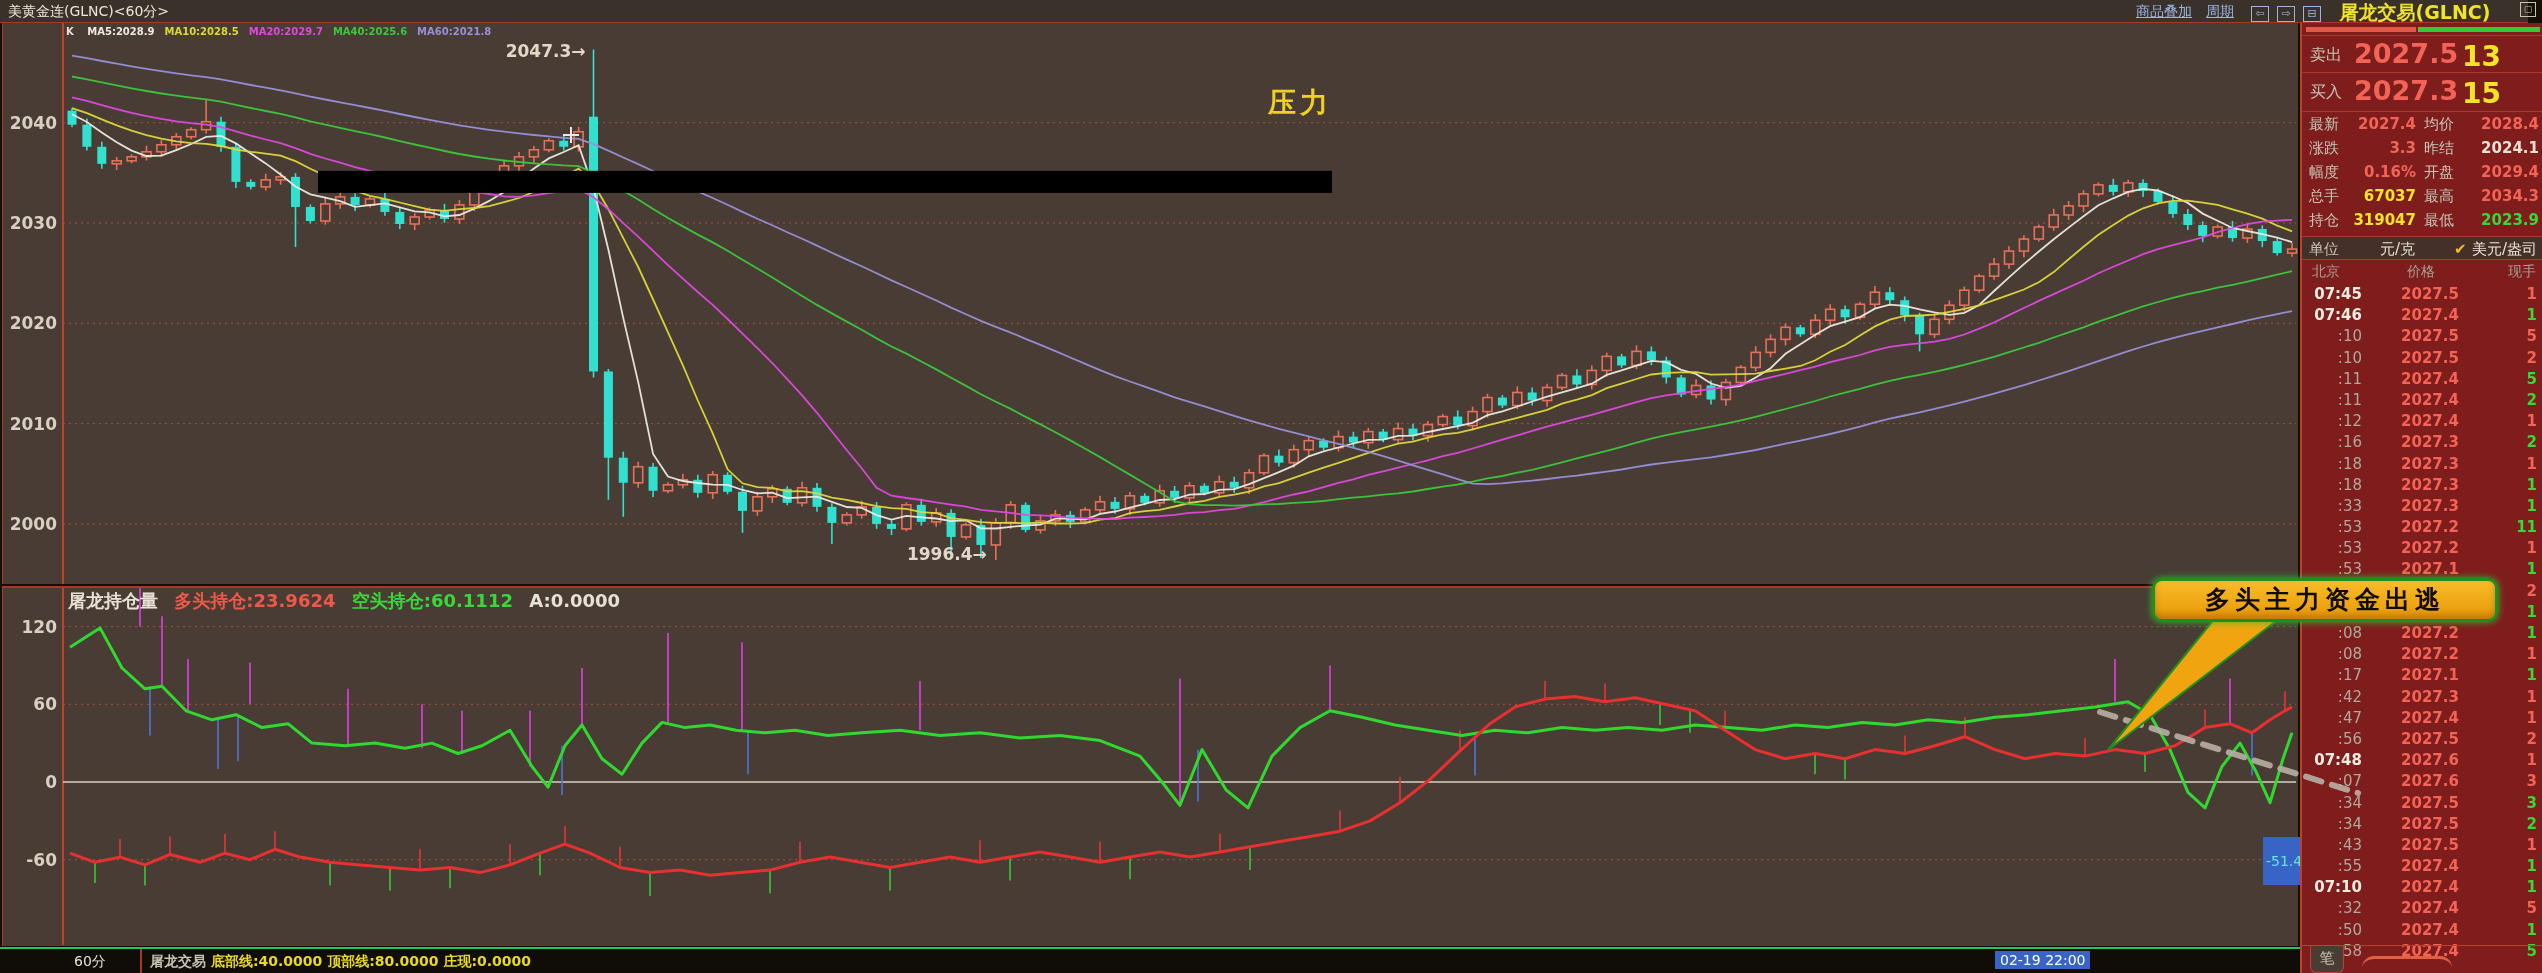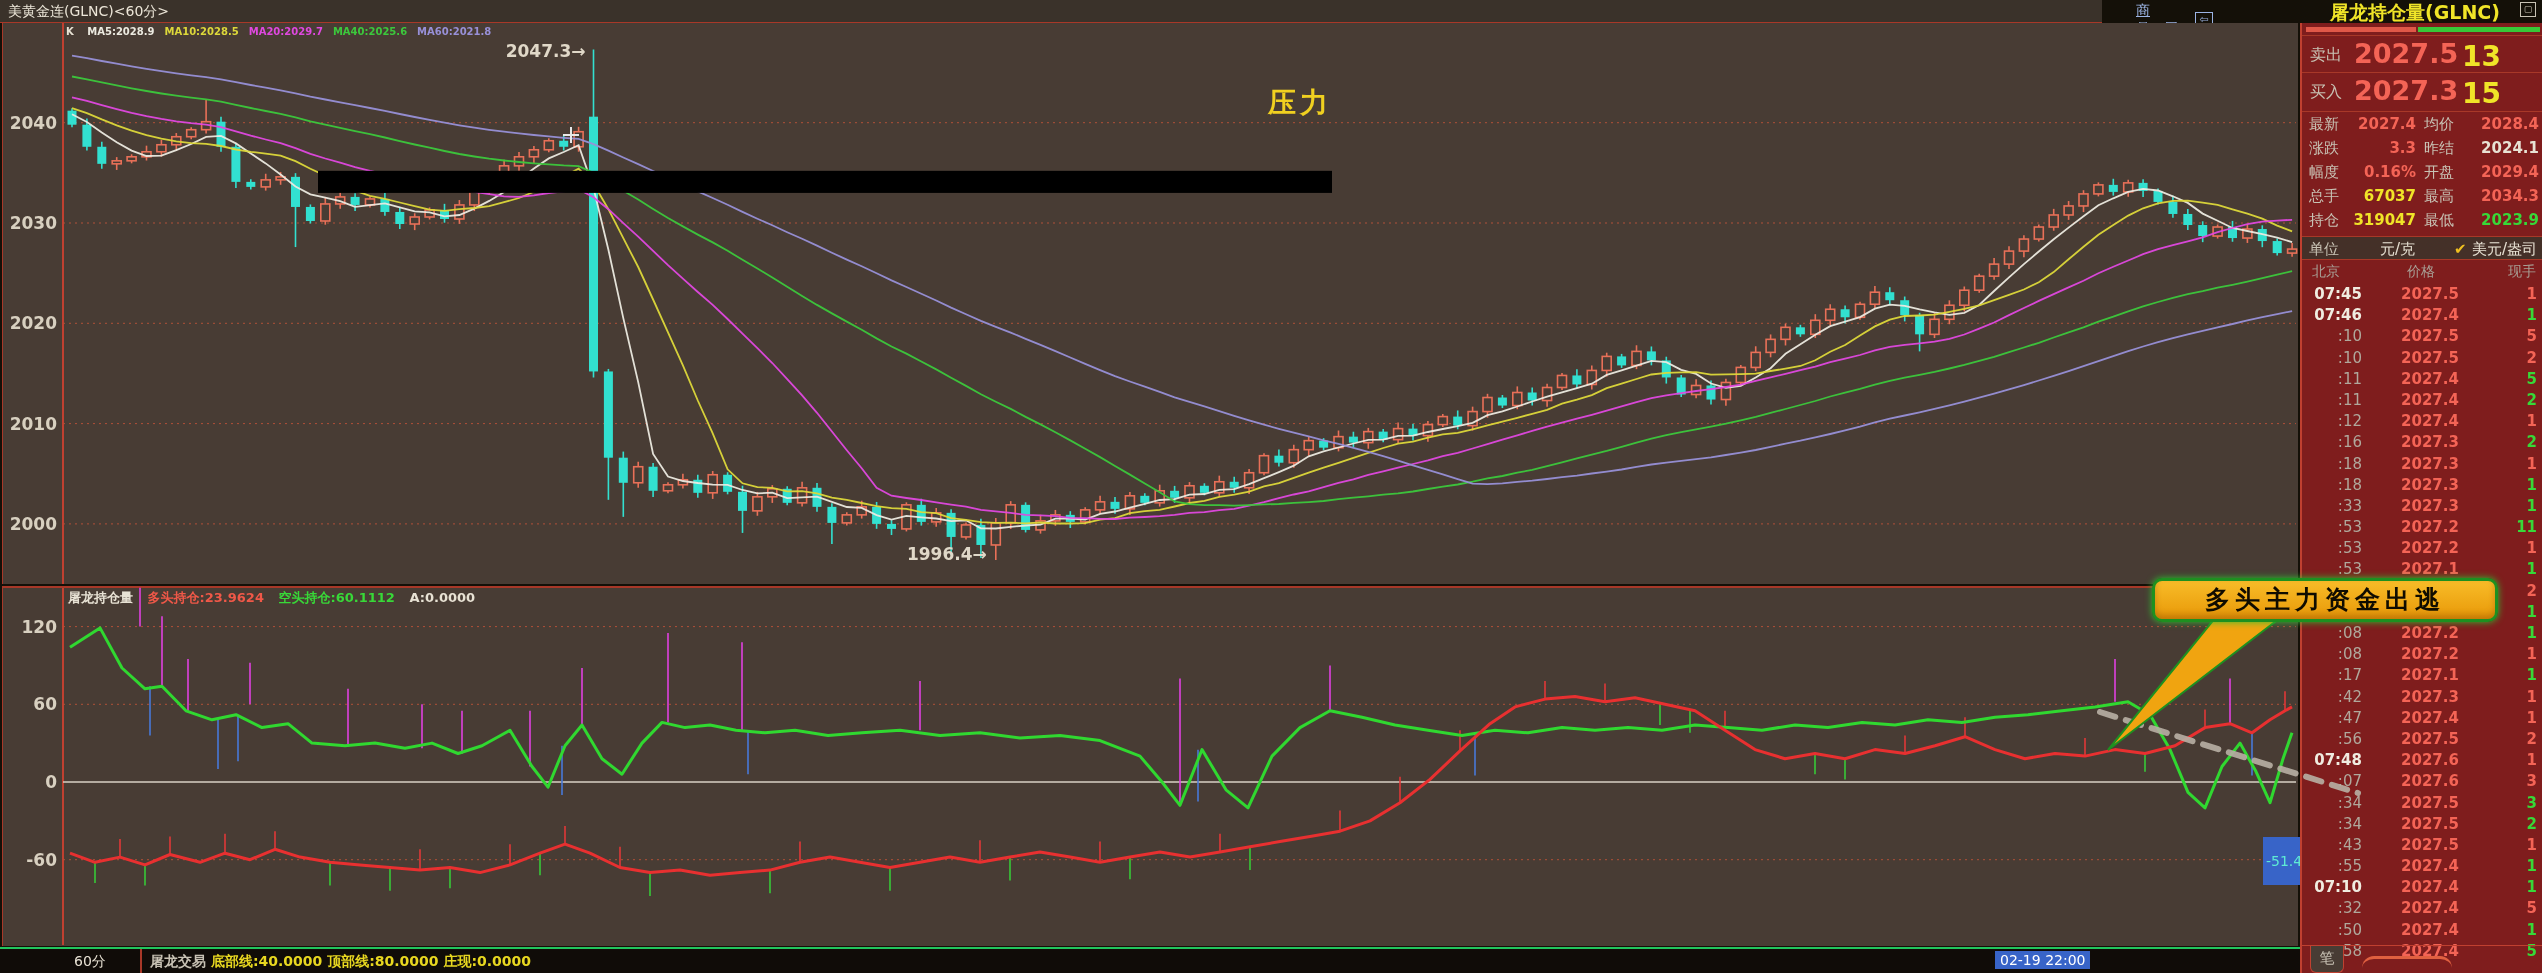--- a/index.html
+++ b/index.html
@@ -1,41 +1,41 @@
 <!DOCTYPE html>
 <html><head>
 <meta charset="utf-8">
 <style>
   * { margin:0; padding:0; box-sizing:border-box; }
   html,body { width:2542px; height:973px; background:#141008; overflow:hidden;
               font-family:"DejaVu Sans","Liberation Sans",sans-serif; }
   #app { position:relative; width:2542px; height:973px; background:#141008; }
 
   
-  #topbar { position:absolute; left:0; top:0; width:2102px; height:23px; background:#3a322a;
+  #topbar { position:absolute; left:0; top:0; width:2528px; height:23px; background:#3a322a;
             border-bottom:1px solid #a83828; }
   #win-title { position:absolute; left:8px; top:3px; font-size:14px; color:#ece6d8; }
   #topbar-right { position:absolute; left:2136px; top:2px; display:flex; align-items:center; gap:14px; }
   .toplink { font-size:14px; color:#9cb4e4; text-decoration:underline; cursor:pointer; }
   .iconbtn { display:inline-block; width:18px; height:16px; border:1px solid #9cb4e4; color:#9cb4e4;
              font-size:11px; line-height:14px; text-align:center; margin-left:3px; cursor:pointer; }
   #sidebar-title { position:absolute; left:2320px; top:0px; width:190px; text-align:center;
                    font-size:19px; font-weight:bold; color:#f0e428; }
   #maxbtn { position:absolute; left:2520px; top:2px; width:16px; height:15px; border:1px solid #c8c2b4;
             color:#c8c2b4; font-size:9px; line-height:13px; text-align:center; }
 
   
   #main-panel { position:absolute; left:2px; top:23px; width:2296px; height:561px; background:#483c34;
                 border-left:1px solid #a83828; }
   #sub-panel  { position:absolute; left:2px; top:586px; width:2296px; height:360px; background:#483c34;
                 border-left:1px solid #a83828; border-top:2px solid #a83828; }
   #chart-svg, #sub-svg { position:absolute; left:0; top:0; }
   #legend-main { position:absolute; left:66px; top:26px; font-size:10px; font-weight:bold; }
   #legend-main span { margin-right:10px; }
-  #legend-sub { position:absolute; left:68px; top:589px; font-size:13px; font-weight:bold; z-index:5; }
+  #legend-sub { position:absolute; left:68px; top:589px; font-size:18px; font-weight:bold; z-index:5; }
   #legend-sub span { margin-right:10px; }
 
   
   #bottombar { position:absolute; left:0; top:947px; width:2300px; height:26px; background:#100c08;
                border-top:2px solid #22c55e; }
   #period-label { position:absolute; left:74px; top:4px; font-size:14px; color:#e8e2d4; }
   #bb-sep { position:absolute; left:140px; top:0; width:2px; height:26px; background:#a83828; }
   #bb-text { position:absolute; left:150px; top:4px; font-size:14px; font-weight:bold; }
   #bb-text .w { color:#c8c2b4; } #bb-text .y { color:#e8d820; }
   #time-label { position:absolute; left:1995px; top:951px; background:#3864c8; color:#fff;
@@ -99,21 +99,21 @@
     <div id="win-title">美黄金连(GLNC)&lt;60分&gt;</div>
     <div id="topbar-right">
       <span class="toplink">商品叠加</span>
       <span class="toplink">周期</span>
       <span>
         <span class="iconbtn">⇦</span>
         <span class="iconbtn">⇨</span>
         <span class="iconbtn">⊟</span>
       </span>
     </div>
-    <div id="sidebar-title">屠龙持仓量(GLNC)</div>
+    <div id="sidebar-title">屠龙交易(GLNC)</div>
     <div id="maxbtn">▢</div>
   </div>
 
   <div id="main-panel"></div>
   <div id="legend-main">
     <span style="color:#e8e2d4">K</span>
   <span style="color: rgb(236, 234, 224);">MA5:2028.9</span><span style="color: rgb(221, 216, 58);">MA10:2028.5</span><span style="color: rgb(224, 72, 224);">MA20:2029.7</span><span style="color: rgb(60, 200, 60);">MA40:2025.6</span><span style="color: rgb(152, 144, 216);">MA60:2021.8</span></div>
 
   <div id="sub-panel"></div>
   <div id="legend-sub">

